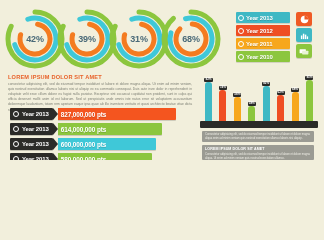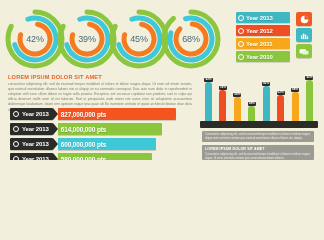--- a/index.html
+++ b/index.html
@@ -12,21 +12,21 @@
   #page { position: relative; width: 324px; height: 160px; background: #f2efdc; }
 
   
   .donuts { position: absolute; left: 4px; top: 8px; width: 228px; height: 62px; }
   .donut { position: absolute; top: 0; width: 74px; height: 62px; }
   .donut .rings { position: absolute; left: 0; top: 0; width: 62px; height: 62px; }
   .donut svg { display: block; }
   .donut .pct {
     position: absolute; left: 0; top: 0; width: 62px; height: 62px;
     display: flex; align-items: center; justify-content: center;
-    font-size: 9px; font-weight: normal; color: #4a6a78; letter-spacing: -0.2px;
+    font-size: 9px; font-weight: bold; color: #4a6a78; letter-spacing: -0.2px;
   }
 
   
   .yearlist { position: absolute; left: 236px; top: 12px; width: 54px; }
   .yearbar {
     height: 11px; margin-bottom: 2px; border-radius: 1px;
     display: flex; align-items: center; padding-left: 2px;
     box-shadow: 0 1px 0 rgba(0,0,0,.12);
   }
   .yearbar .dot {
@@ -136,21 +136,21 @@
     </div>
 
     <div class="donut" style="left:104px">
       <div class="rings">
         <svg width="62" height="62" viewBox="0 0 62 62">
           <circle cx="31" cy="31" r="27" fill="none" stroke="#8cc63e" stroke-width="5" stroke-dasharray="140 30" stroke-linecap="round" transform="rotate(-90 31 31)"></circle>
           <circle cx="31" cy="31" r="21" fill="none" stroke="#3fc8d8" stroke-width="5" stroke-dasharray="100 33" stroke-linecap="round" transform="rotate(-110 31 31)"></circle>
           <circle cx="31" cy="31" r="15" fill="none" stroke="#f47b20" stroke-width="5" stroke-dasharray="72 23" stroke-linecap="round" transform="rotate(-80 31 31)"></circle>
         </svg>
       </div>
-      <div class="pct">45%</div>
+      <div class="pct">31%</div>
     </div>
 
     <div class="donut" style="left:156px">
       <div class="rings">
         <svg width="62" height="62" viewBox="0 0 62 62">
           <circle cx="31" cy="31" r="27" fill="none" stroke="#8cc63e" stroke-width="5" stroke-dasharray="150 20" stroke-linecap="round" transform="rotate(-90 31 31)"></circle>
           <circle cx="31" cy="31" r="21" fill="none" stroke="#3fc8d8" stroke-width="5" stroke-dasharray="110 23" stroke-linecap="round" transform="rotate(-105 31 31)"></circle>
           <circle cx="31" cy="31" r="15" fill="none" stroke="#f47b20" stroke-width="5" stroke-dasharray="80 15" stroke-linecap="round" transform="rotate(-85 31 31)"></circle>
         </svg>
       </div>

